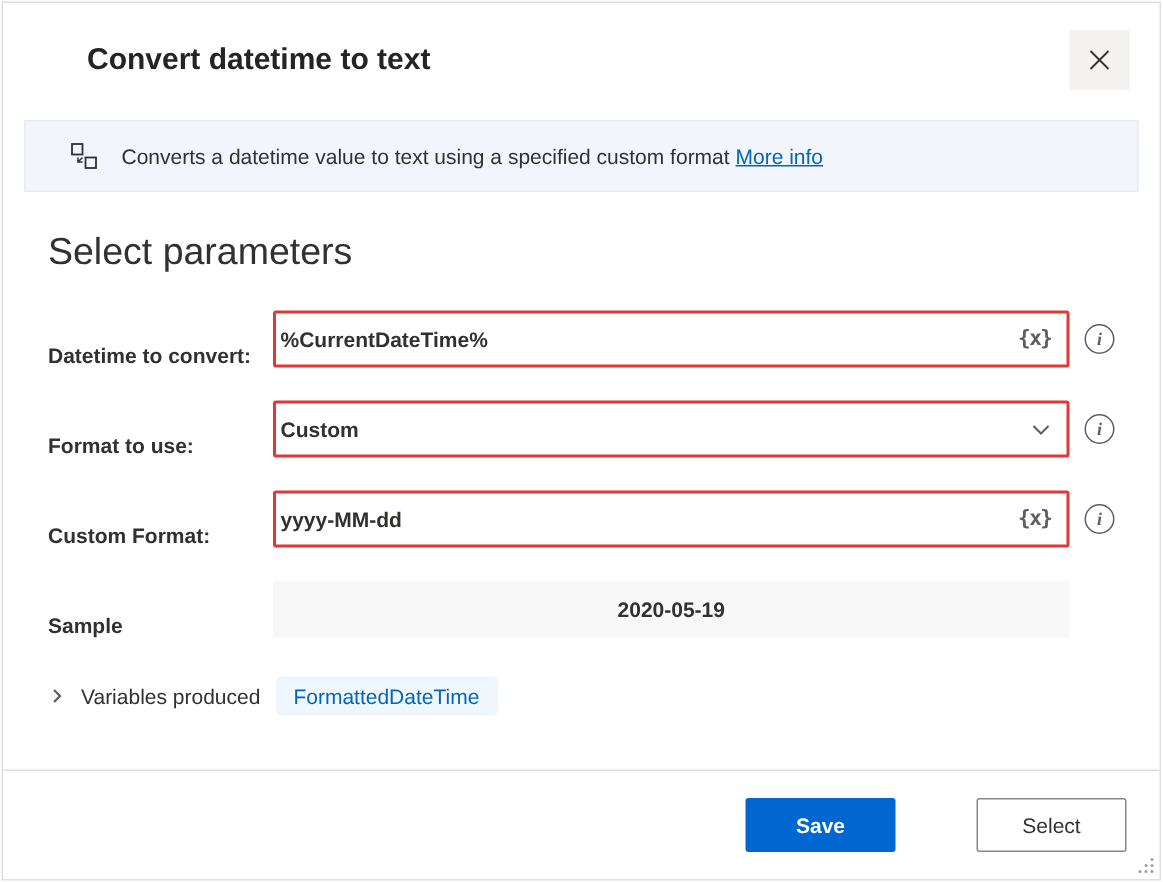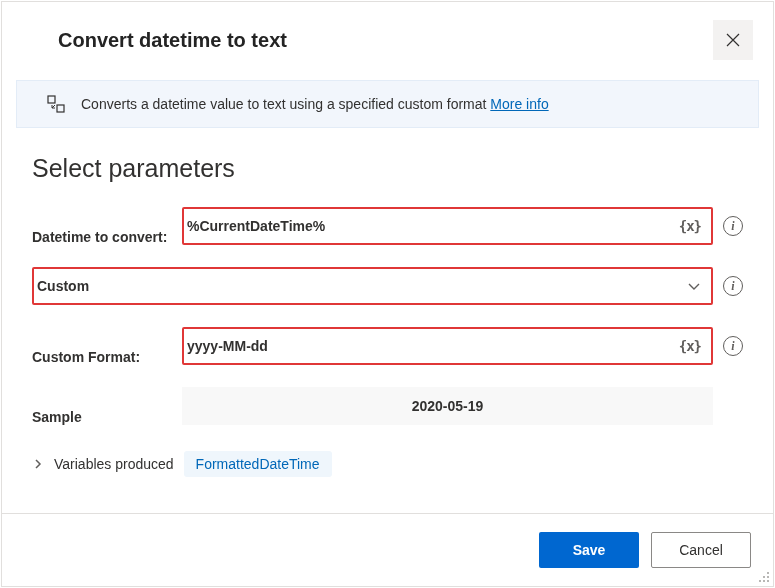--- a/index.html
+++ b/index.html
@@ -154,20 +154,21 @@
       justify-content: flex-end;
       gap: 12px;
     }
     .btn {
       min-width: 100px;
       height: 36px;
       border-radius: 2px;
       font-size: 14px;
       cursor: pointer;
       padding: 0 20px;
+      margin-left: 42px;
     }
     .btn-primary {
       background: #0067d0;
       color: #fff;
       border: none;
       font-weight: 600;
     }
     .btn-secondary {
       background: #fff;
       color: #323130;
@@ -214,20 +215,21 @@
       <div class="control-wrap">
         <div class="input-box">
           <span class="input-text">%CurrentDateTime%</span>
           <span class="var-glyph">{x}</span>
         </div>
         <div class="info-circle">i</div>
       </div>
     </div>
 
     <div class="row">
+      <div class="row-label">Format to use:</div>
       <div class="control-wrap">
         <div class="input-box">
           <span class="input-text">Custom</span>
           <svg class="chevron" viewBox="0 0 14 14">
               <path d="M2 5 L7 10 L12 5" stroke="#605e5c" stroke-width="1.4" fill="none"></path>
             </svg>
         </div>
         <div class="info-circle">i</div>
       </div>
     </div>
@@ -254,21 +256,21 @@
       <svg class="chev-right" viewBox="0 0 12 12">
           <path d="M4 2 L8 6 L4 10" stroke="#605e5c" stroke-width="1.5" fill="none"></path>
         </svg>
       <span class="vars-label">Variables produced</span>
       <span class="var-badge">FormattedDateTime</span>
     </div>
   </div>
 
   <div class="footer">
     <button class="btn btn-primary">Save</button>
-    <button class="btn btn-secondary">Cancel</button>
+    <button class="btn btn-secondary">Select</button>
   </div>
 
   <svg class="resize-grip" viewBox="0 0 14 14">
     <circle cx="12" cy="4" r="1" fill="#a19f9d"></circle>
     <circle cx="8" cy="8" r="1" fill="#a19f9d"></circle>
       <circle cx="12" cy="8" r="1" fill="#a19f9d"></circle>
     <circle cx="4" cy="12" r="1" fill="#a19f9d"></circle>
       <circle cx="8" cy="12" r="1" fill="#a19f9d"></circle>
       <circle cx="12" cy="12" r="1" fill="#a19f9d"></circle>
   </svg>

